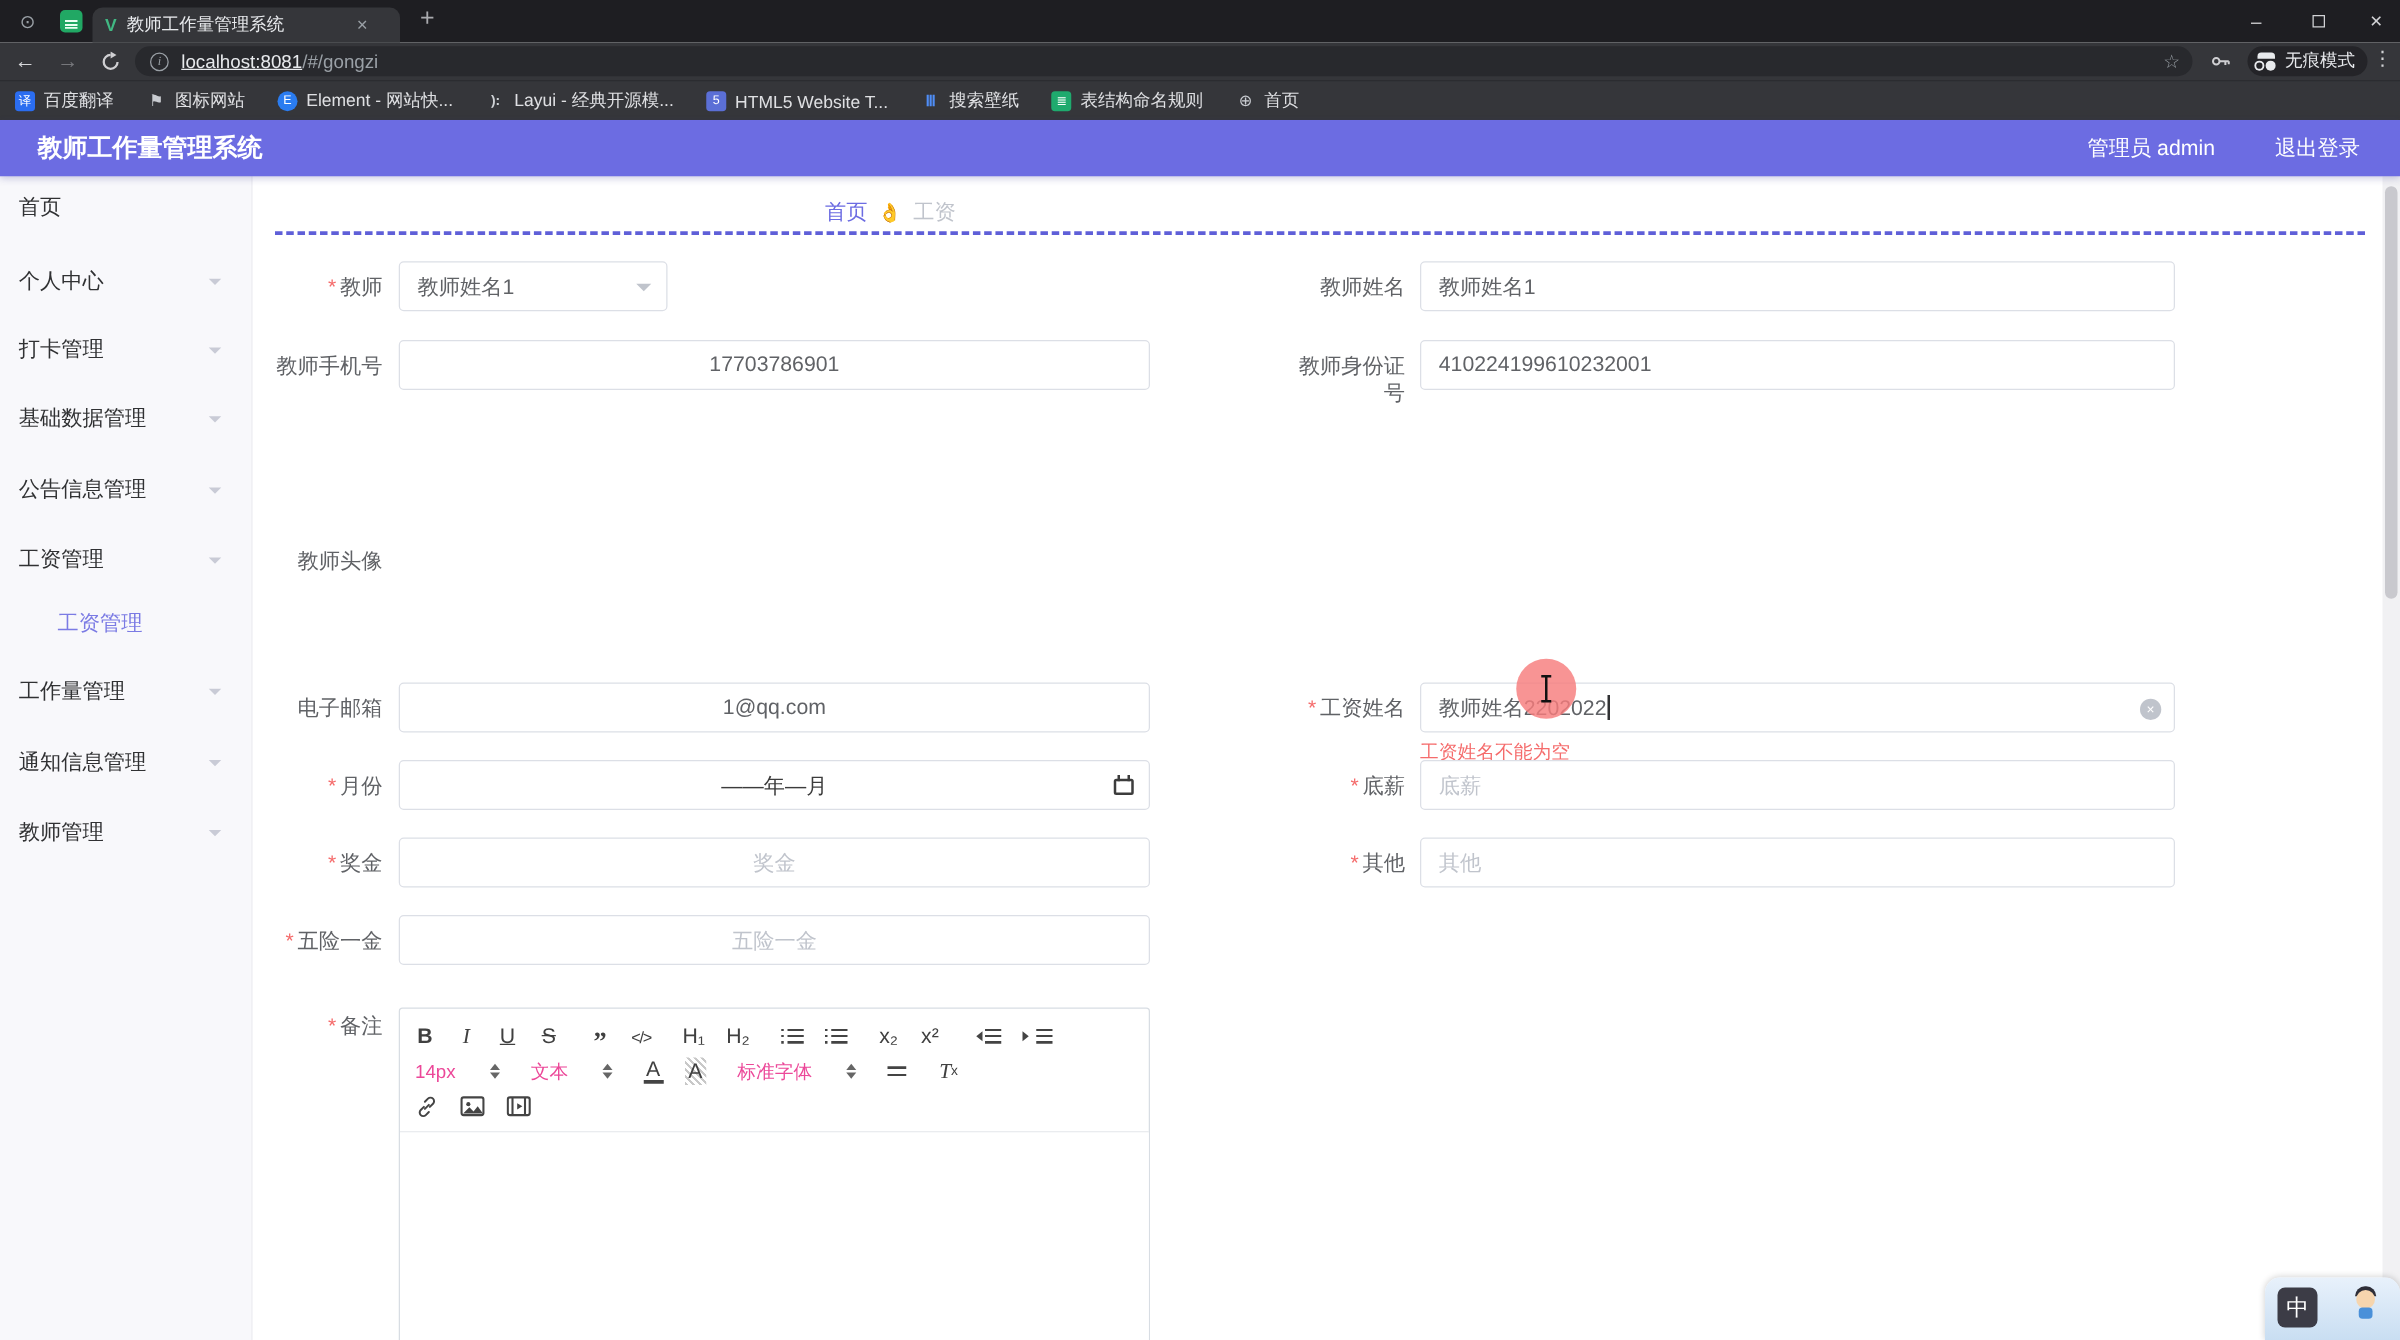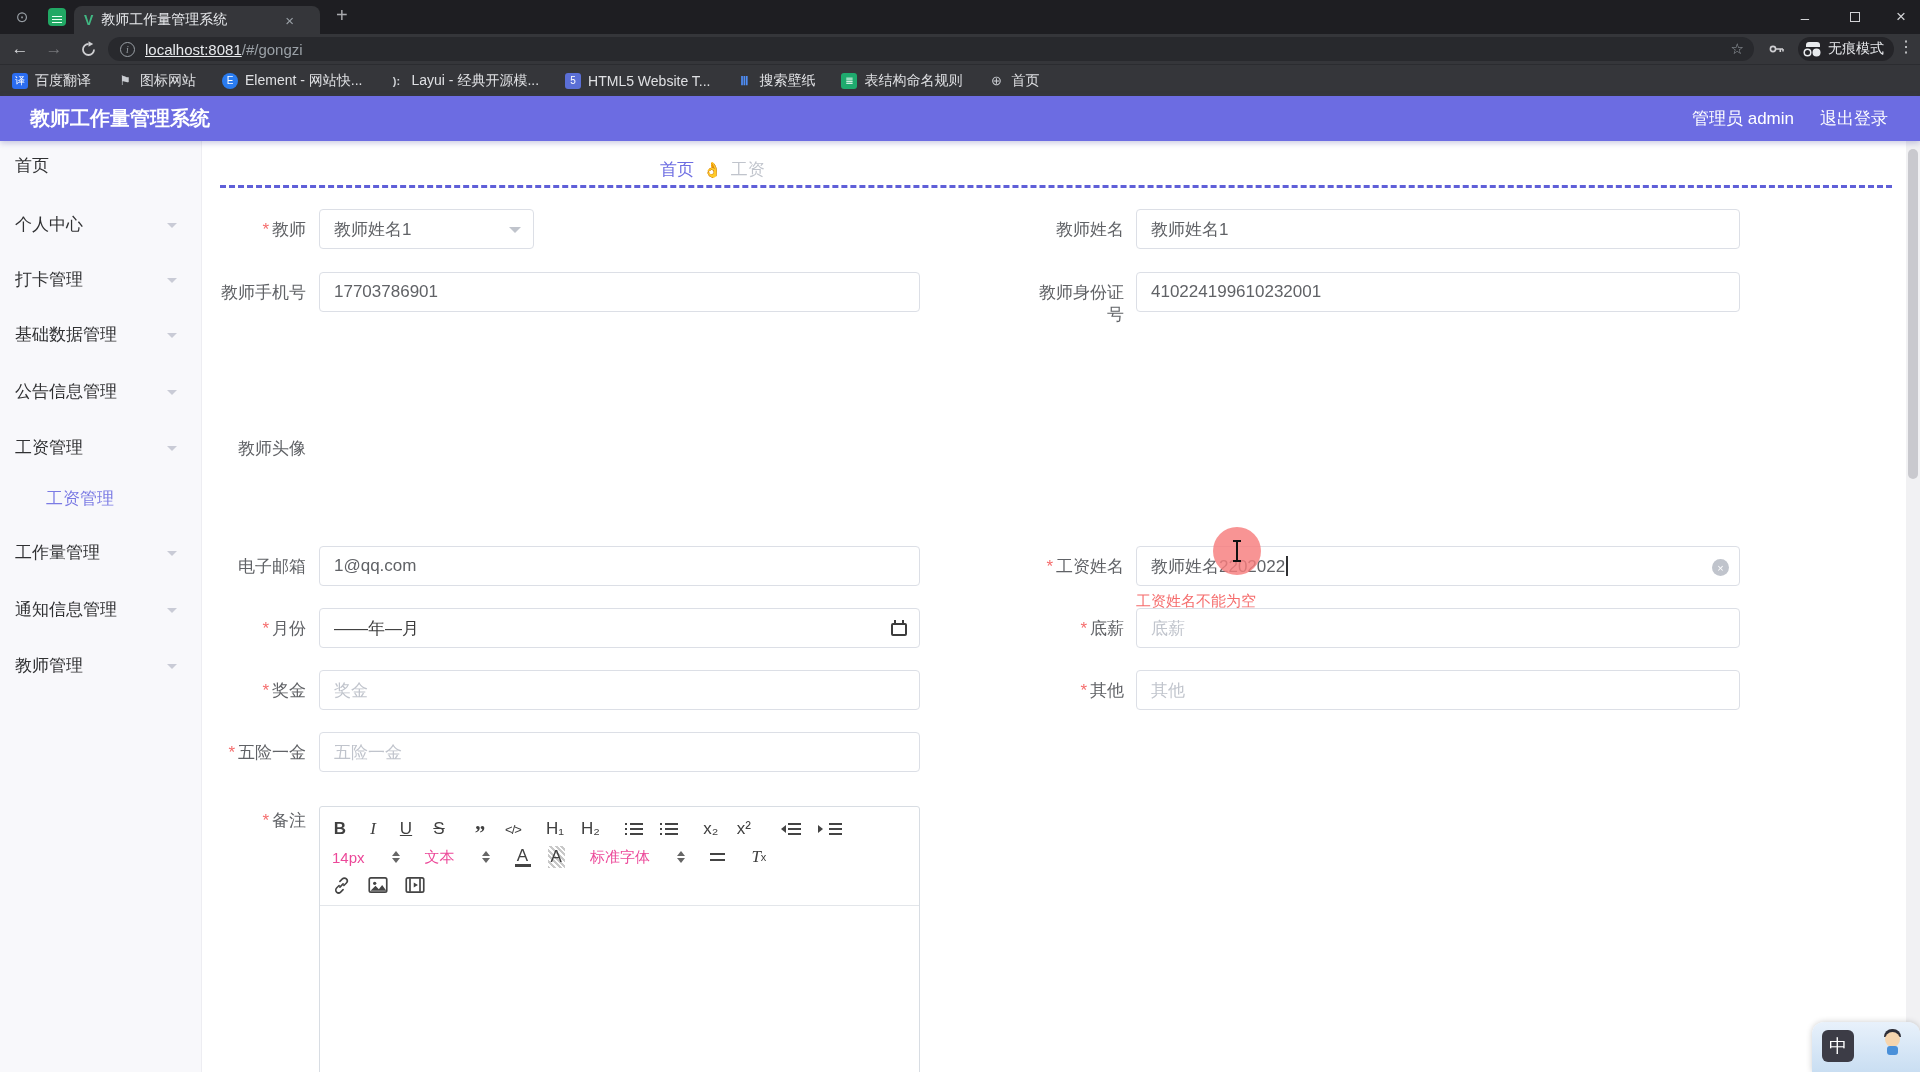--- a/index.html
+++ b/index.html
@@ -58,21 +58,21 @@
   .fav4 { background:transparent; color:#cfd2d6; font-size:11px; font-weight:bold; }
   .fav5 { background:#5b6fd6; }
   .fav6 { background:transparent; color:#4f8ef7; font-weight:bold; font-size:12px; }
   .fav7 { background:#1faa6e; }
   .fav8 { background:transparent; color:#c9ccd1; font-size:13px; }
 
   
   #appheader { position:absolute; left:0; top:96px; width:1920px; height:45px; background:#6c6ce2;
                box-shadow:0 2px 6px rgba(60,60,150,.28); z-index:5; display:flex; align-items:center; }
   #app-title { color:#fff; font-size:20px; font-weight:bold; margin-left:30px; }
-  #hdr-right { position:absolute; right:32px; display:flex; gap:26px; align-items:center; }
+  #hdr-right { position:absolute; right:32px; display:flex; gap:48px; align-items:center; }
   #hdr-user, #hdr-logout { color:#fff; font-size:17px; }
 
   
   #sidebar { position:absolute; left:0; top:141px; width:202px; height:931px; background:#f8f8fb; border-right:1px solid #ededf2; }
   .side-item { position:absolute; left:15px; height:24px; line-height:24px; font-size:17px; color:#303133; width:176px; cursor:pointer; }
   .side-item .chev { position:absolute; right:14px; top:10px; width:0; height:0;
                      border-left:5px solid transparent; border-right:5px solid transparent; border-top:5px solid #c9cbd6; }
   .side-sub { position:absolute; left:46px; height:24px; line-height:24px; font-size:17px; color:#7b7be4; cursor:pointer; }
 
   
@@ -85,21 +85,21 @@
 
   
   #formlayer { position:absolute; left:4px; top:0; width:1920px; height:872px; pointer-events:none; }
   #formlayer > * { pointer-events:auto; }
   .flabel { position:absolute; width:90px; text-align:right; font-size:17px; color:#606266; line-height:22px; }
   .req { color:#f56c6c; margin-right:3px; }
   .finput { position:absolute; height:40px; border:1px solid #dcdfe6; border-radius:4px; background:#fff;
             display:flex; align-items:center; padding:0 14px; font-size:17px; color:#606266; }
   .ph { color:#c0c4cc; }
   .l-lab { left:212px; } .r-lab { left:1030px; }
-  .l-inp { left:315px; width:601px; } .r-inp { left:1132px; width:604px; }
+  .l-inp { left:315px; width:601px;justify-content:center; } .r-inp { left:1132px; width:604px; }
   .chev-sel { position:absolute; right:12px; top:17px; width:0; height:0;
               border-left:6px solid transparent; border-right:6px solid transparent; border-top:6px solid #c0c4cc; }
   .cal-ico { position:absolute; right:12px; top:11px; width:16px; height:16px; }
   .cal-ico b { display:block; width:16px; height:13px; border:2px solid #3c3c3c; border-radius:2px; margin-top:3px; }
   .cal-ico:before { content:""; position:absolute; left:3px; top:0; width:2px; height:5px; background:#3c3c3c; box-shadow:8px 0 0 #3c3c3c; }
   .clear-ico { position:absolute; right:10px; top:12px; width:17px; height:17px; border-radius:50%; background:#c0c4cc;
                color:#fff; font-size:11px; display:flex; align-items:center; justify-content:center; }
   .caret { display:inline-block; width:1.5px; height:20px; background:#303133; margin-left:1px; }
   #err-salary { position:absolute; left:1132px; top:592px; font-size:15px; color:#f56c6c; }
 

